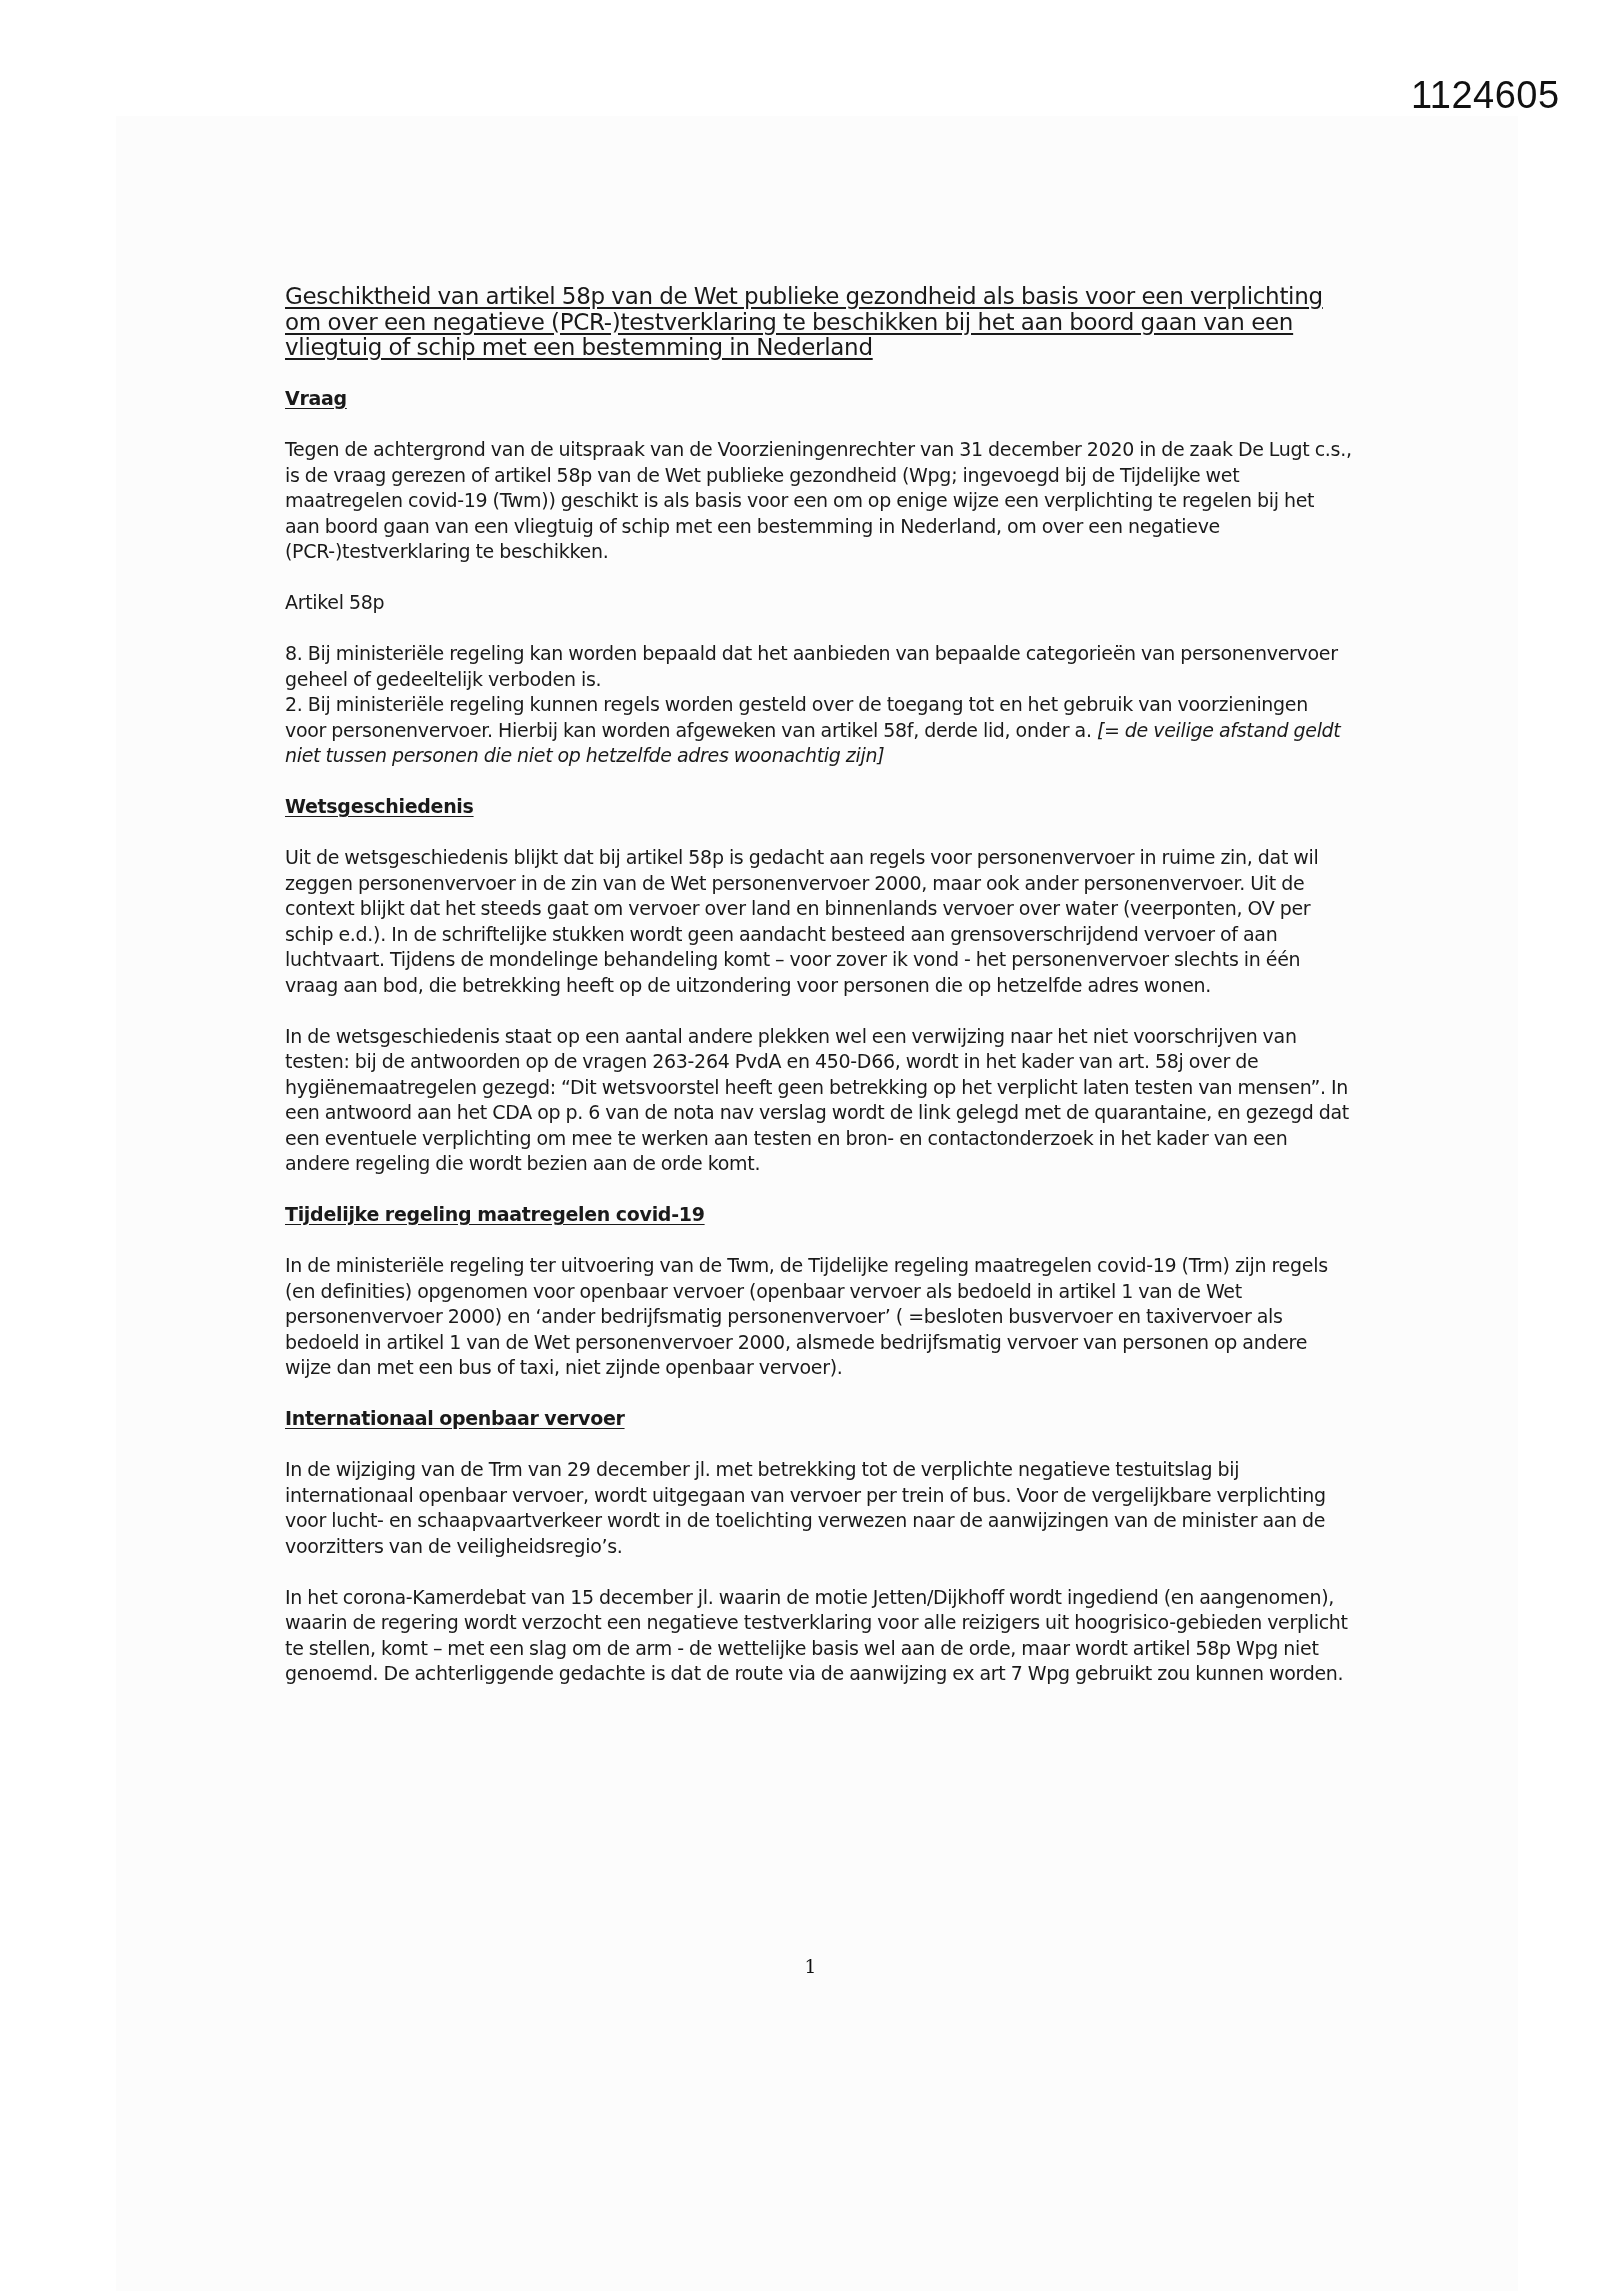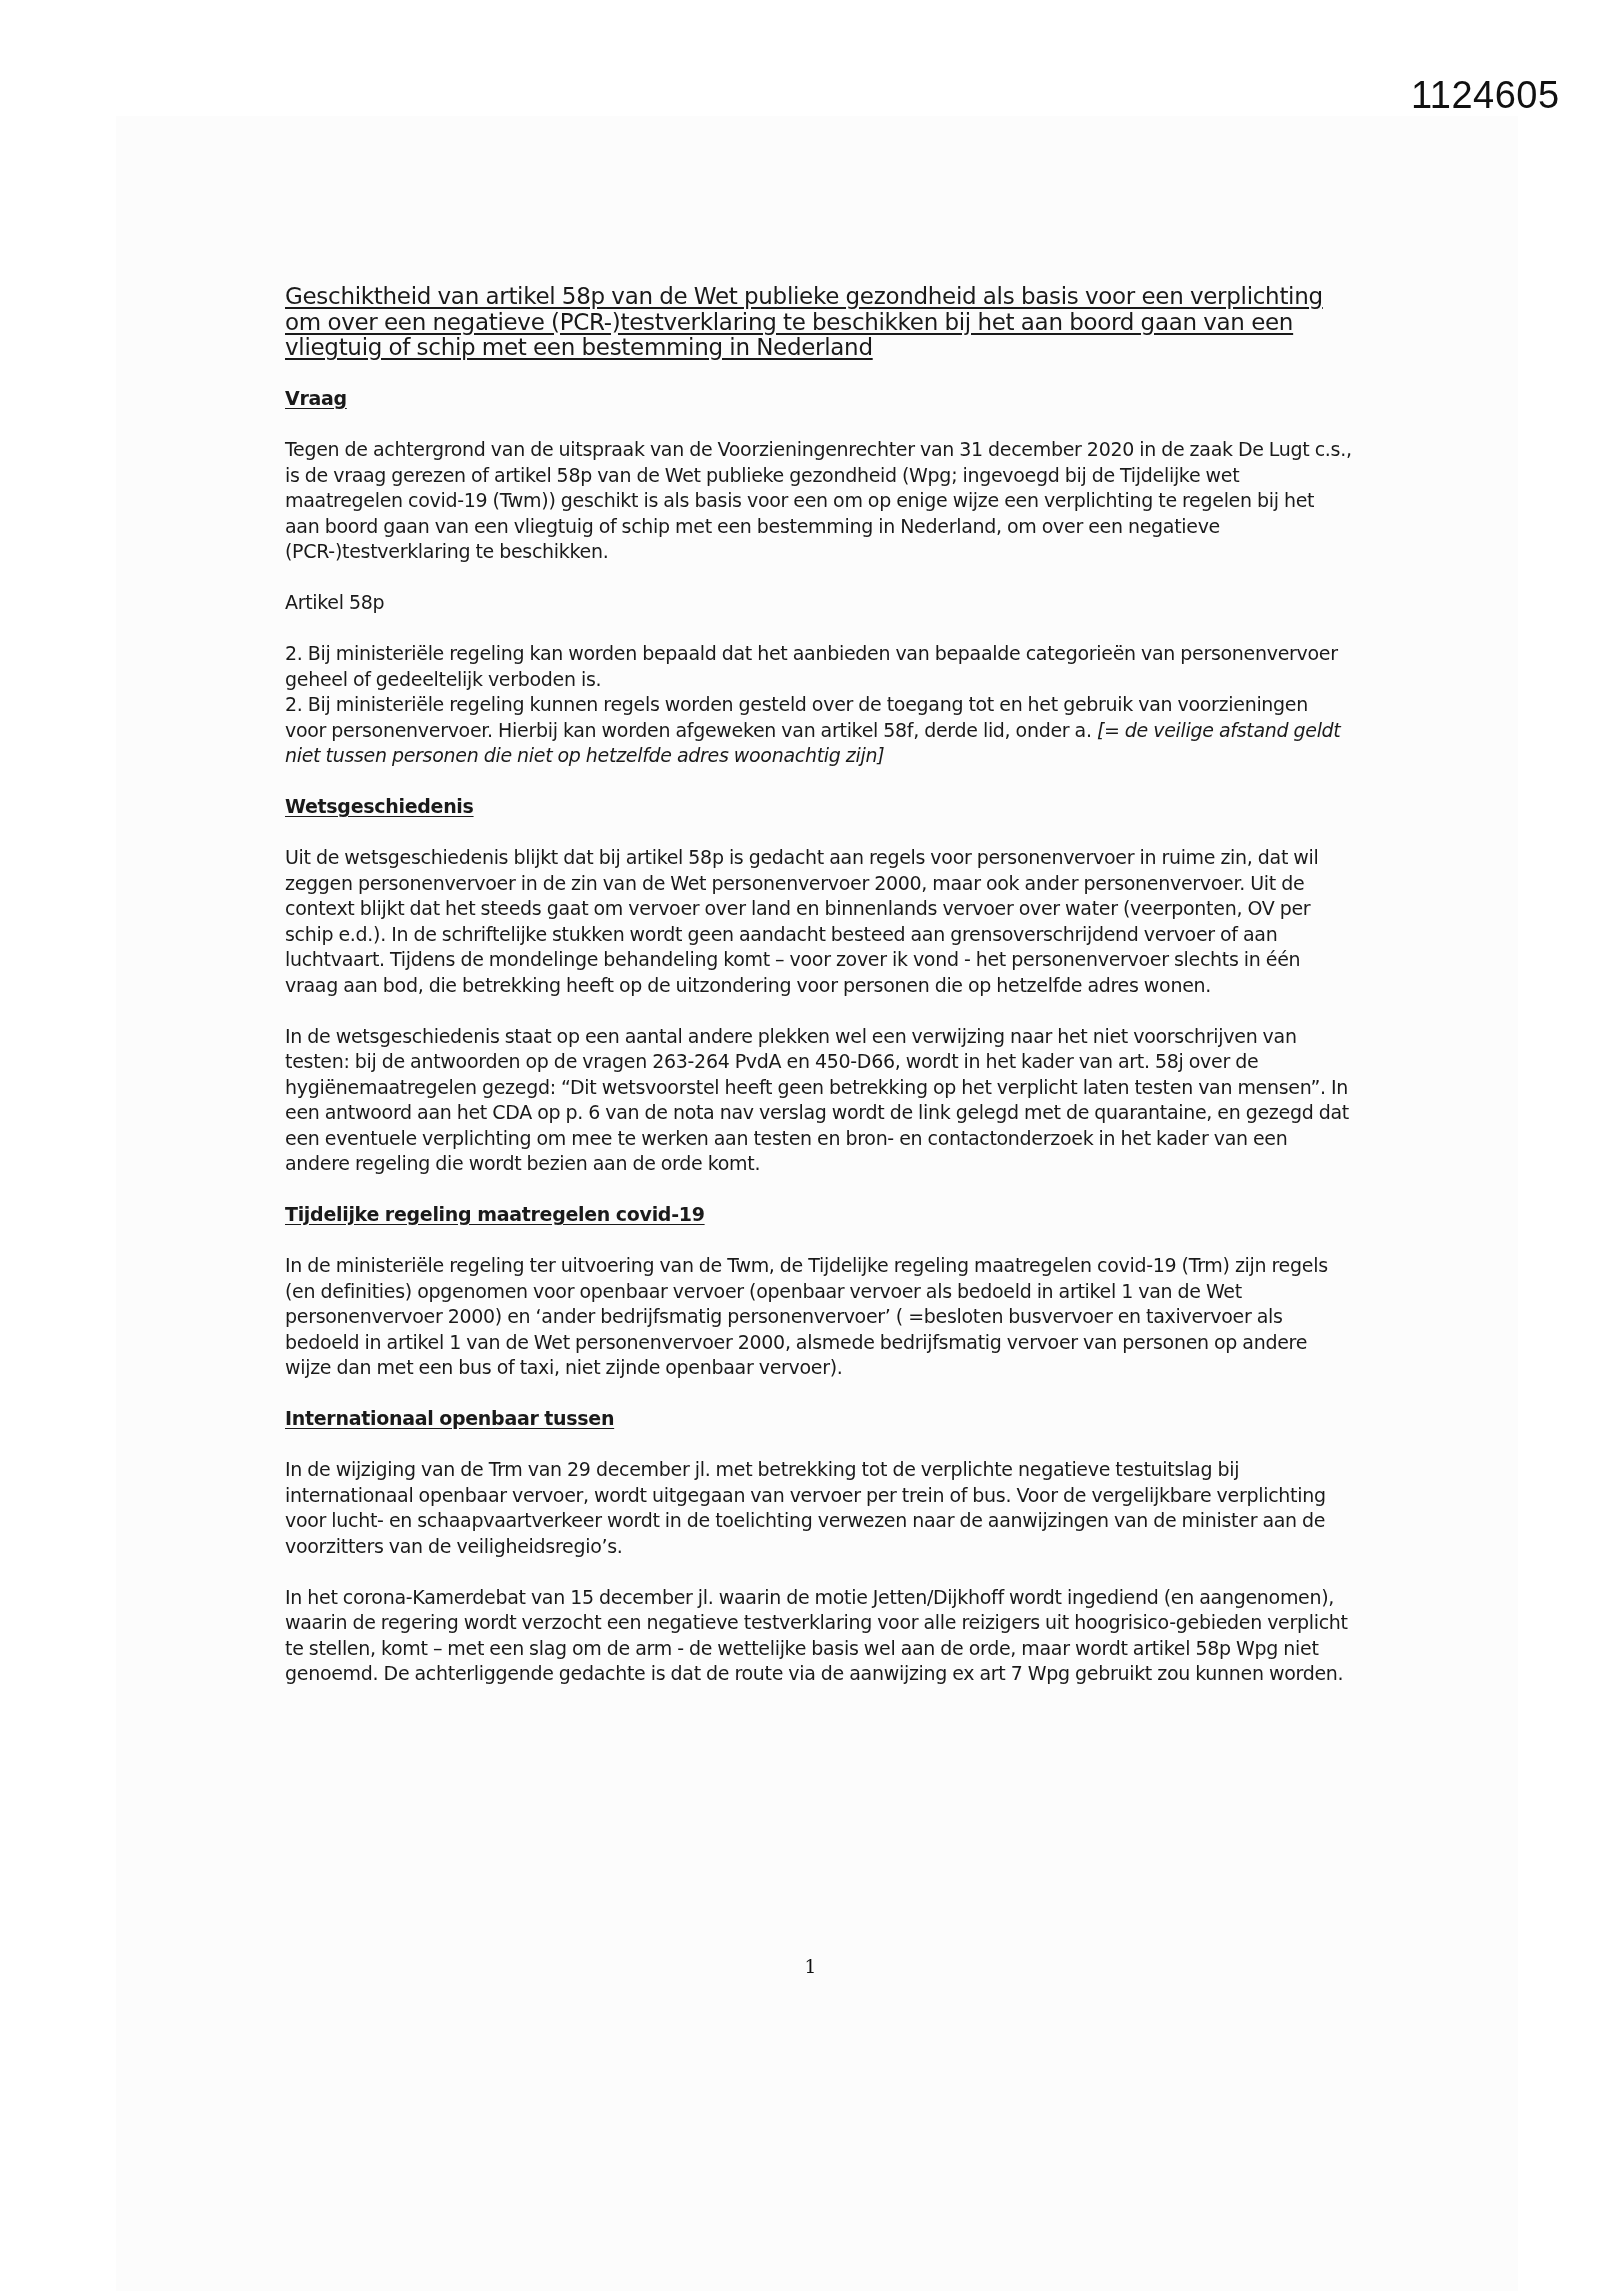--- a/index.html
+++ b/index.html
@@ -91,38 +91,38 @@
   <h1 class="title">Geschiktheid van artikel 58p van de Wet publieke gezondheid als basis voor een verplichting om over een negatieve (PCR-)testverklaring te beschikken bij het aan boord gaan van een vliegtuig of schip met een bestemming in Nederland</h1>
 
   <section>
     <h2 class="section-heading">Vraag</h2>
     <p>Tegen de achtergrond van de uitspraak van de Voorzieningenrechter van 31 december 2020 in de zaak De Lugt c.s., is de vraag gerezen of artikel 58p van de Wet publieke gezondheid (Wpg; ingevoegd bij de Tijdelijke wet maatregelen covid-19 (Twm)) geschikt is als basis voor een om op enige wijze een verplichting te regelen bij het aan boord gaan van een vliegtuig of schip met een bestemming in Nederland, om over een negatieve (PCR-)testverklaring te beschikken.</p>
   </section>
 
   <section>
     <p>Artikel 58p</p>
     <div class="lid-block">
-      <p class="lid">2. Bij ministeriële regeling kan worden bepaald dat het aanbieden van bepaalde categorieën van personenvervoer geheel of gedeeltelijk verboden is.</p>
+      <p class="lid">8. Bij ministeriële regeling kan worden bepaald dat het aanbieden van bepaalde categorieën van personenvervoer geheel of gedeeltelijk verboden is.</p>
       <p class="lid"><span>2. Bij ministeriële regeling kunnen regels worden gesteld over de toegang tot en het gebruik van voorzieningen voor personenvervoer. Hierbij kan worden afgeweken van artikel 58f, derde lid, onder a. </span><span class="italic">[= de veilige afstand geldt niet tussen personen die niet op hetzelfde adres woonachtig zijn]</span></p>
     </div>
   </section>
 
   <section>
     <h2 class="section-heading">Wetsgeschiedenis</h2>
     <p>Uit de wetsgeschiedenis blijkt dat bij artikel 58p is gedacht aan regels voor personenvervoer in ruime zin, dat wil zeggen personenvervoer in de zin van de Wet personenvervoer 2000, maar ook ander personenvervoer. Uit de context blijkt dat het steeds gaat om vervoer over land en binnenlands vervoer over water (veerponten, OV per schip e.d.). In de schriftelijke stukken wordt geen aandacht besteed aan grensoverschrijdend vervoer of aan luchtvaart. Tijdens de mondelinge behandeling komt – voor zover ik vond - het personenvervoer slechts in één vraag aan bod, die betrekking heeft op de uitzondering voor personen die op hetzelfde adres wonen.</p>
     <p>In de wetsgeschiedenis staat op een aantal andere plekken wel een verwijzing naar het niet voorschrijven van testen: bij de antwoorden op de vragen 263-264 PvdA en 450-D66, wordt in het kader van art. 58j over de hygiënemaatregelen gezegd: “Dit wetsvoorstel heeft geen betrekking op het verplicht laten testen van mensen”. In een antwoord aan het CDA op p. 6 van de nota nav verslag wordt de link gelegd met de quarantaine, en gezegd dat een eventuele verplichting om mee te werken aan testen en bron- en contactonderzoek in het kader van een andere regeling die wordt bezien aan de orde komt.</p>
   </section>
 
   <section>
     <h2 class="section-heading">Tijdelijke regeling maatregelen covid-19</h2>
     <p>In de ministeriële regeling ter uitvoering van de Twm, de Tijdelijke regeling maatregelen covid-19 (Trm) zijn regels (en definities) opgenomen voor openbaar vervoer (openbaar vervoer als bedoeld in artikel 1 van de Wet personenvervoer 2000) en ‘ander bedrijfsmatig personenvervoer’ ( =besloten busvervoer en taxivervoer als bedoeld in artikel 1 van de Wet personenvervoer 2000, alsmede bedrijfsmatig vervoer van personen op andere wijze dan met een bus of taxi, niet zijnde openbaar vervoer).</p>
   </section>
 
   <section>
-    <h2 class="section-heading">Internationaal openbaar tussen</h2>
+    <h2 class="section-heading">Internationaal openbaar vervoer</h2>
     <p>In de wijziging van de Trm van 29 december jl. met betrekking tot de verplichte negatieve testuitslag bij internationaal openbaar vervoer, wordt uitgegaan van vervoer per trein of bus. Voor de vergelijkbare verplichting voor lucht- en schaapvaartverkeer wordt in de toelichting verwezen naar de aanwijzingen van de minister aan de voorzitters van de veiligheidsregio’s.</p>
   </section>
 
   <section>
     <p>In het corona-Kamerdebat van 15 december jl. waarin de motie Jetten/Dijkhoff wordt ingediend (en aangenomen), waarin de regering wordt verzocht een negatieve testverklaring voor alle reizigers uit hoogrisico-gebieden verplicht te stellen, komt – met een slag om de arm - de wettelijke basis wel aan de orde, maar wordt artikel 58p Wpg niet genoemd. De achterliggende gedachte is dat de route via de aanwijzing ex art 7 Wpg gebruikt zou kunnen worden.</p>
   </section>
 
 </div>
 
 <div class="page-number">1</div>

